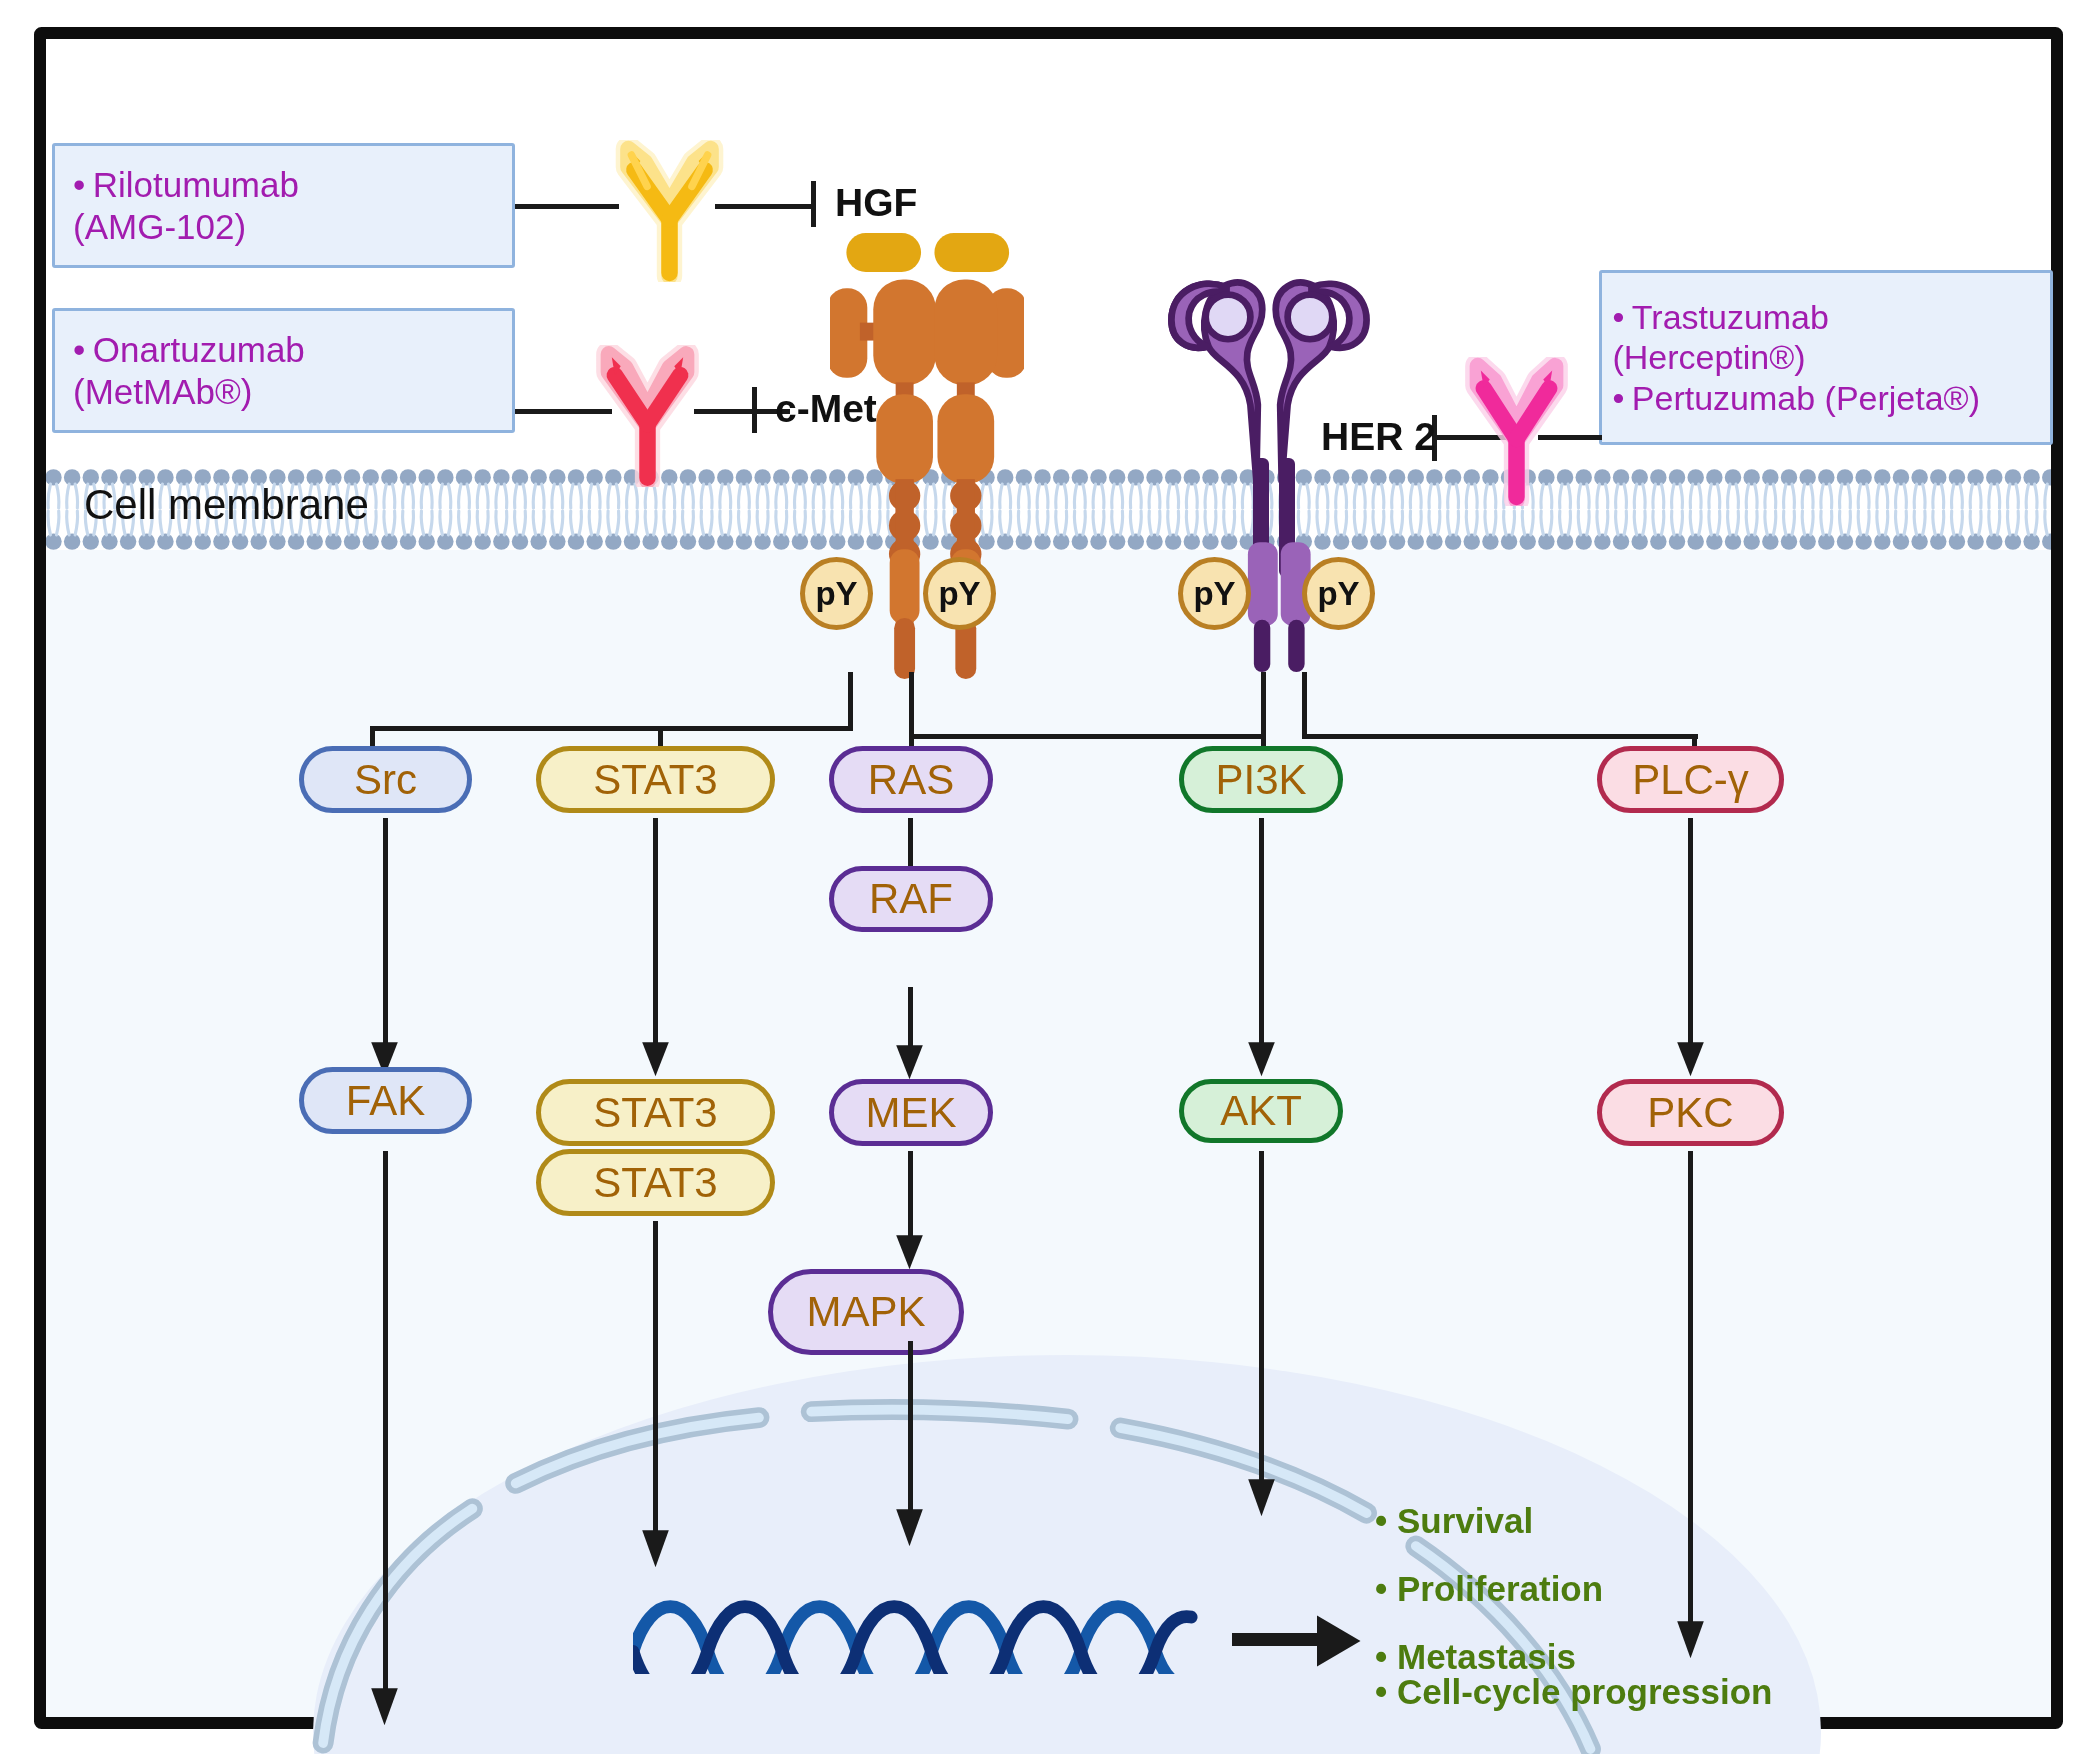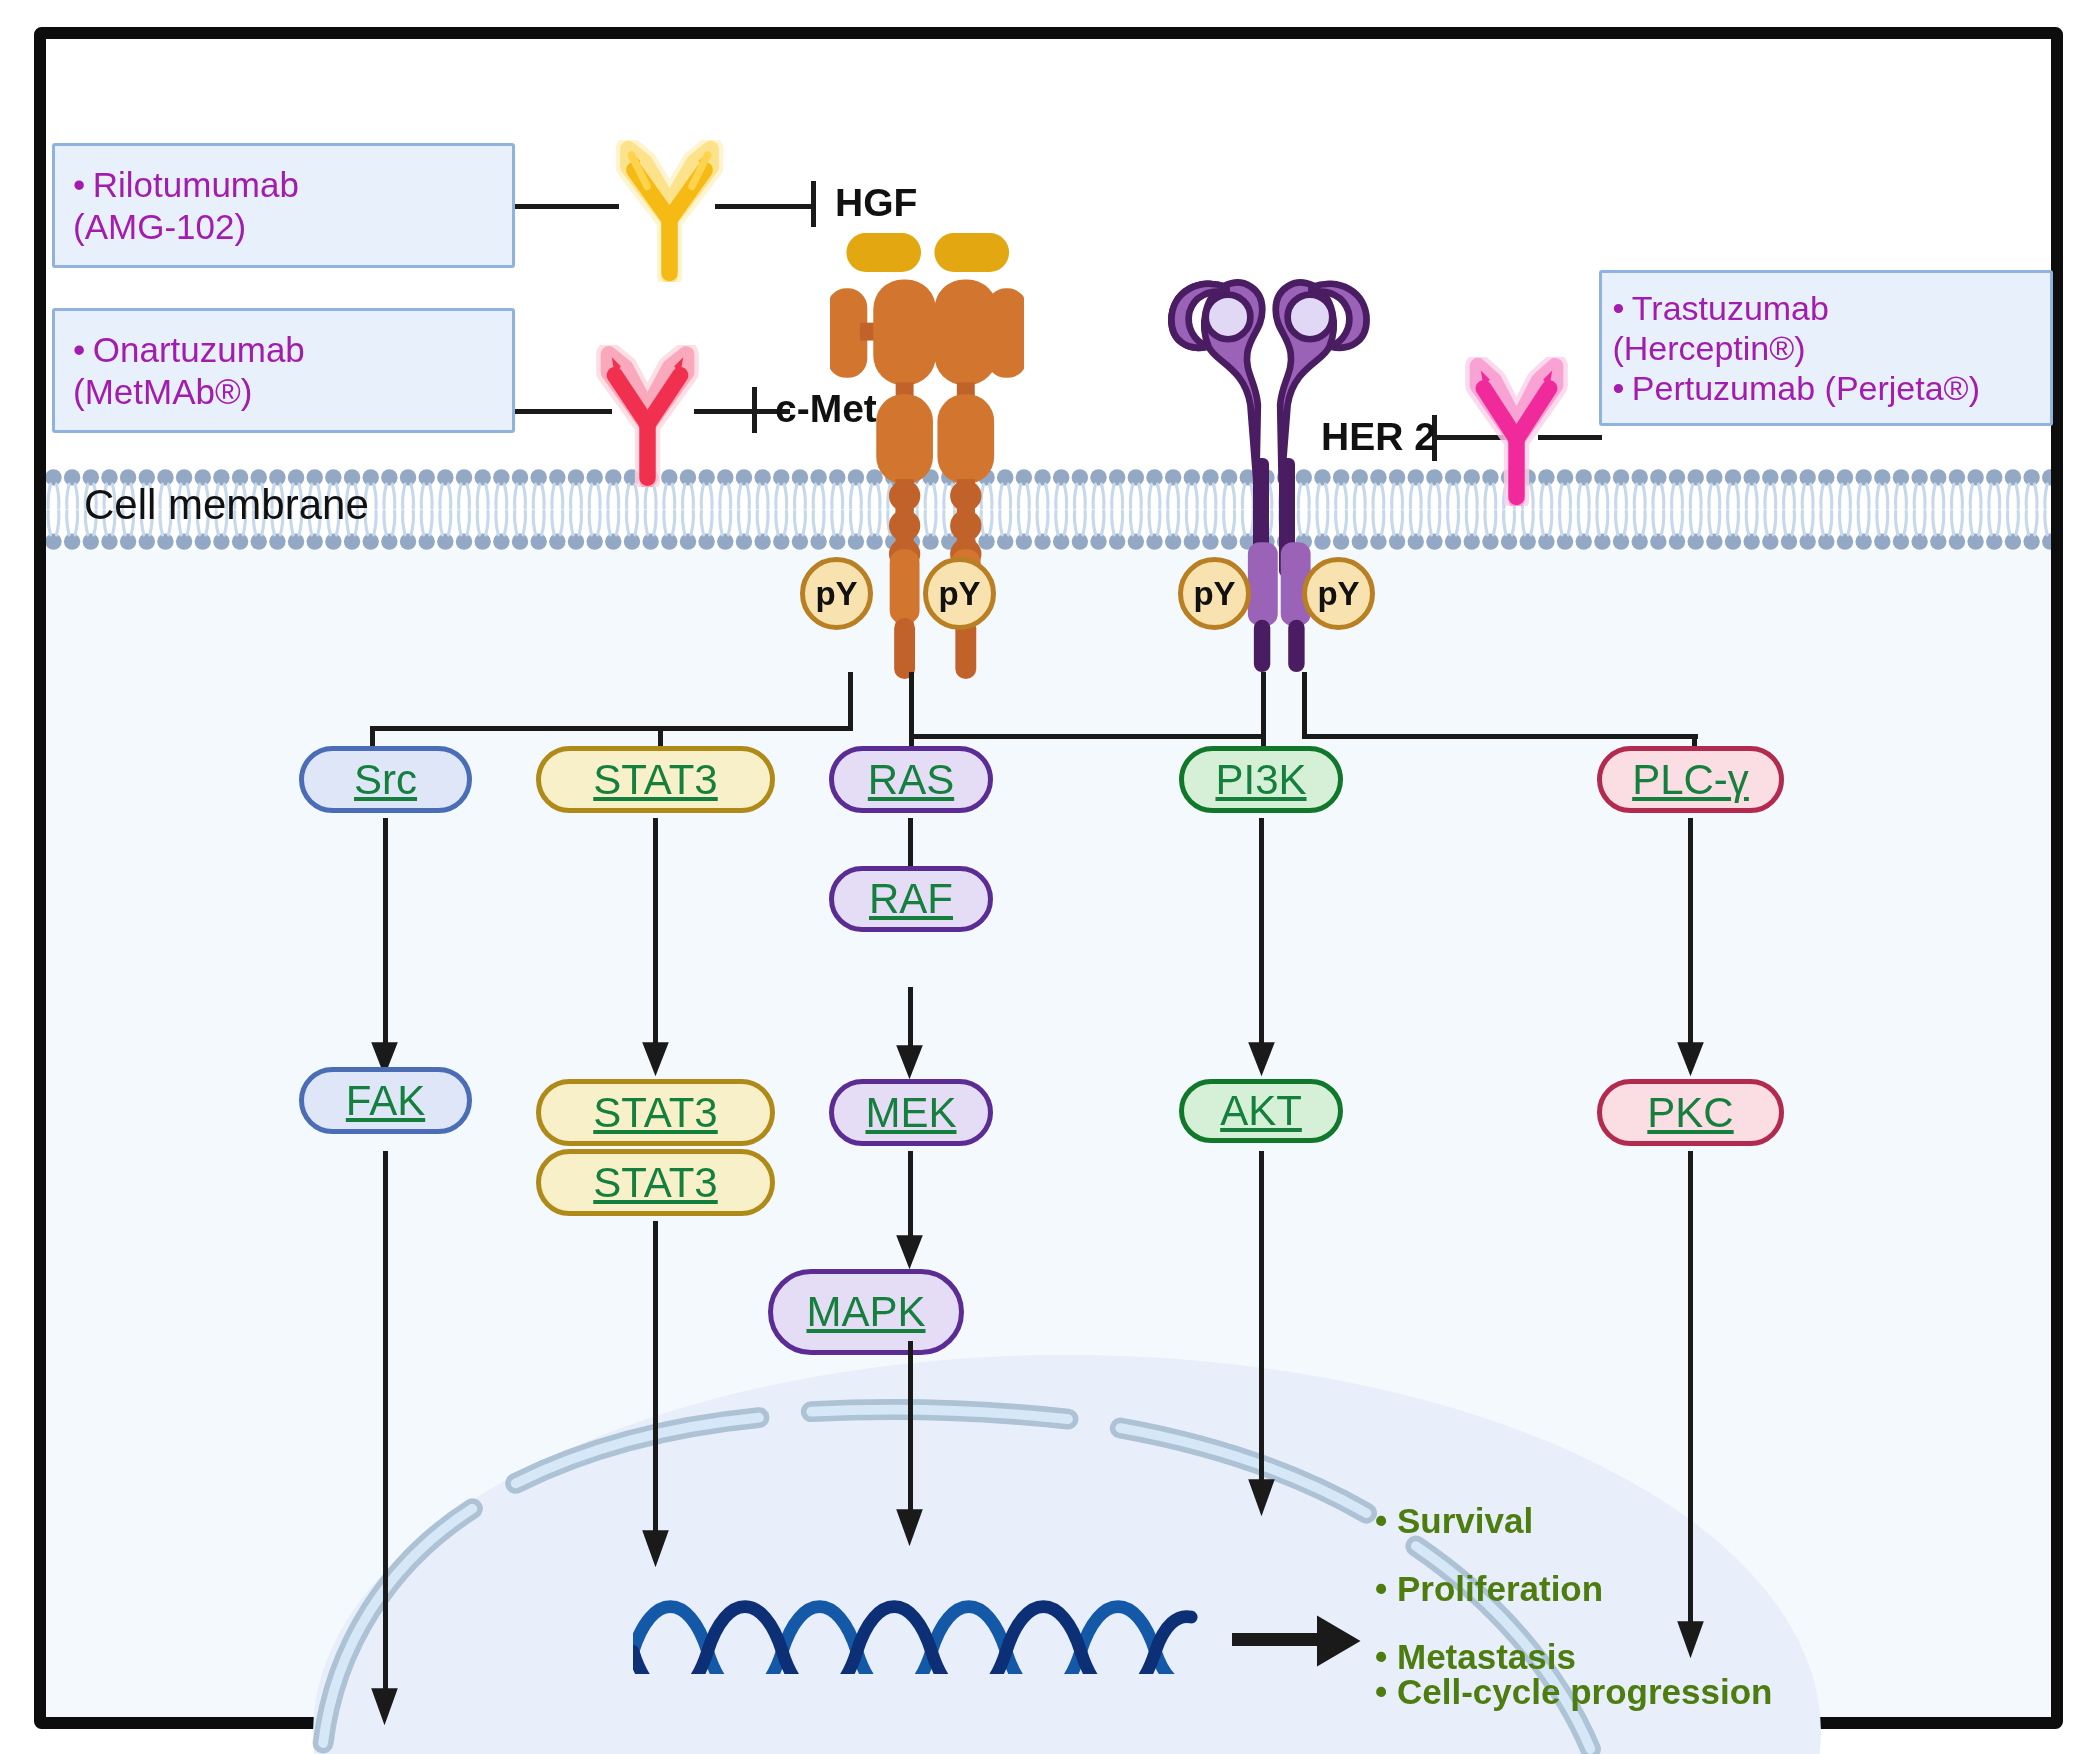--- a/index.html
+++ b/index.html
@@ -27,21 +27,21 @@
   
   .hline{background:#1a1a1a;height:5.2px;}
   .vline{background:#1a1a1a;width:5.2px;}
   .tbar{background:#1a1a1a;width:5.2px;}
 
   
   .rlabel{font-size:39px;font-weight:bold;color:#111;white-space:nowrap;}
 
   
   .pill{box-sizing:border-box;display:flex;align-items:center;justify-content:center;
-        font-size:42px;color:#15803d;border-radius:45px;border-width:5.2px;border-style:solid;text-decoration:underline;}
+        font-size:42px;color:#a16207;border-radius:45px;border-width:5.2px;border-style:solid;}
   .pill.blue  {background:#dfe6f7;border-color:#4a6db5;}
   .pill.gold  {background:#f7f0c8;border-color:#b08a18;}
   .pill.purple{background:#e5dcf5;border-color:#5b2d94;}
   .pill.green {background:#d6f0d8;border-color:#11772a;}
   .pill.rose  {background:#fbdde4;border-color:#b22a4e;}
 
   
   .py{box-sizing:border-box;width:73px;height:73px;border-radius:50%;
       background:#f8e3b0;border:5.2px solid #b97f23;display:flex;align-items:center;
       justify-content:center;font-size:33px;color:#111;font-weight:bold;}
@@ -307,21 +307,21 @@
   <div class="abs drugbox" style="left:52px;top:143px;width:463px;height:125px;">
     <div class="drugline"><span class="bul">•</span><span>Rilotumumab</span></div>
     <div class="drugline" style="padding-left:0px;"><span>(AMG-102)</span></div>
   </div>
 
   <div class="abs drugbox" style="left:52px;top:308px;width:463px;height:125px;">
     <div class="drugline"><span class="bul">•</span><span>Onartuzumab</span></div>
     <div class="drugline"><span>(MetMAb®)</span></div>
   </div>
 
-  <div class="abs drugbox" style="left:1599px;top:270px;width:454px;height:156px;padding:7.5px 10.4px;">
+  <div class="abs drugbox" style="left:1599px;top:270px;width:454px;height:175px;padding:7.5px 10.4px;">
     <div class="drugline" style="font-size:34px;"><span class="bul">•</span><span>Trastuzumab</span></div>
     <div class="drugline" style="font-size:34px;"><span>(Herceptin®)</span></div>
     <div class="drugline" style="font-size:34px;"><span class="bul">•</span><span>Pertuzumab (Perjeta®)</span></div>
   </div>
 
   <div class="abs hline" style="left:515px;top:204px;width:104px;"></div>
   <div class="abs hline" style="left:715px;top:204px;width:96px;"></div>
   <div class="abs tbar" style="left:811px;top:181px;height:46px;"></div>
   <div class="abs rlabel noselect" style="left:835px;top:181px;">HGF</div>
 

